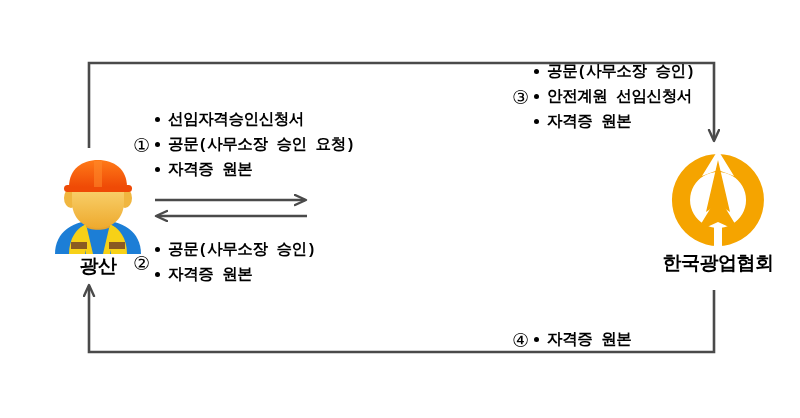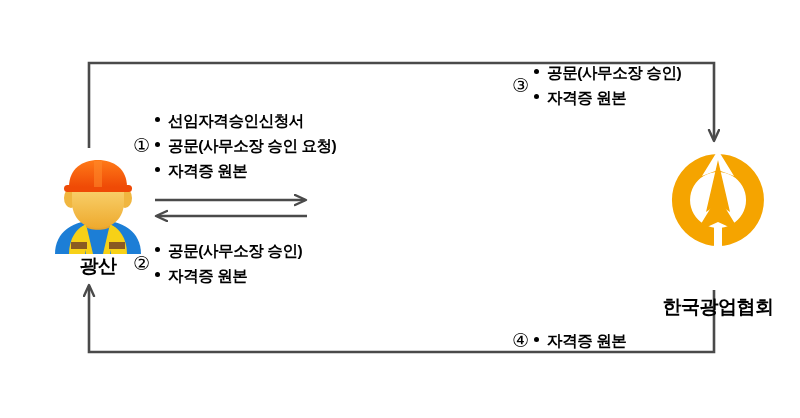--- a/index.html
+++ b/index.html
@@ -36,21 +36,21 @@
   .node-label {
     font-weight: bold;
     color: #000000;
     letter-spacing: -0.5px;
     white-space: nowrap;
     line-height: 1;
   }
 
   #node-mine      { left: 38px;  top: 158px; width: 120px; text-align: center; }
   #node-office    { left: 330px; top: 150px; width: 150px; }
-  #node-assoc     { left: 638px; top: 150px; width: 160px; gap: 44px; }
+  #node-assoc     { left: 638px; top: 150px; width: 160px; }
 
   #node-mine .node-label   { font-size: 19px; margin-top: 2px; }
   #node-office .node-label { font-size: 19px; margin-top: 3px; }
   #node-assoc .node-label  { font-size: 19px; margin-top: 3px; }
 
   .node-icon { display: block; }
 
   
   .label-block {
     position: absolute;
@@ -71,20 +71,21 @@
   }
   .bullet-list li {
     font-size: 15.5px;
     font-weight: bold;
     color: #000000;
     line-height: 1.62;
     white-space: nowrap;
     letter-spacing: -0.4px;
     position: relative;
     padding-left: 13px;
+    font-family: Liberation Mono, monospace;
   }
   .bullet-list li::before {
     content: "";
     position: absolute;
     left: 0;
     top: 9px;
     width: 5px;
     height: 5px;
     border-radius: 50%;
     background: #000000;
@@ -196,20 +197,21 @@
     <ul class="bullet-list">
       <li>공문(사무소장 승인)</li>
       <li>자격증 원본</li>
     </ul>
   </div>
 
   <div class="label-block" id="label-3">
     <span class="circled-num">③</span>
     <ul class="bullet-list">
       <li>공문(사무소장 승인)</li>
+      <li>안전계원 선임신청서</li>
       <li>자격증 원본</li>
     </ul>
   </div>
 
   <div class="label-block" id="label-4">
     <span class="circled-num">④</span>
     <ul class="bullet-list">
       <li>자격증 원본</li>
     </ul>
   </div>

